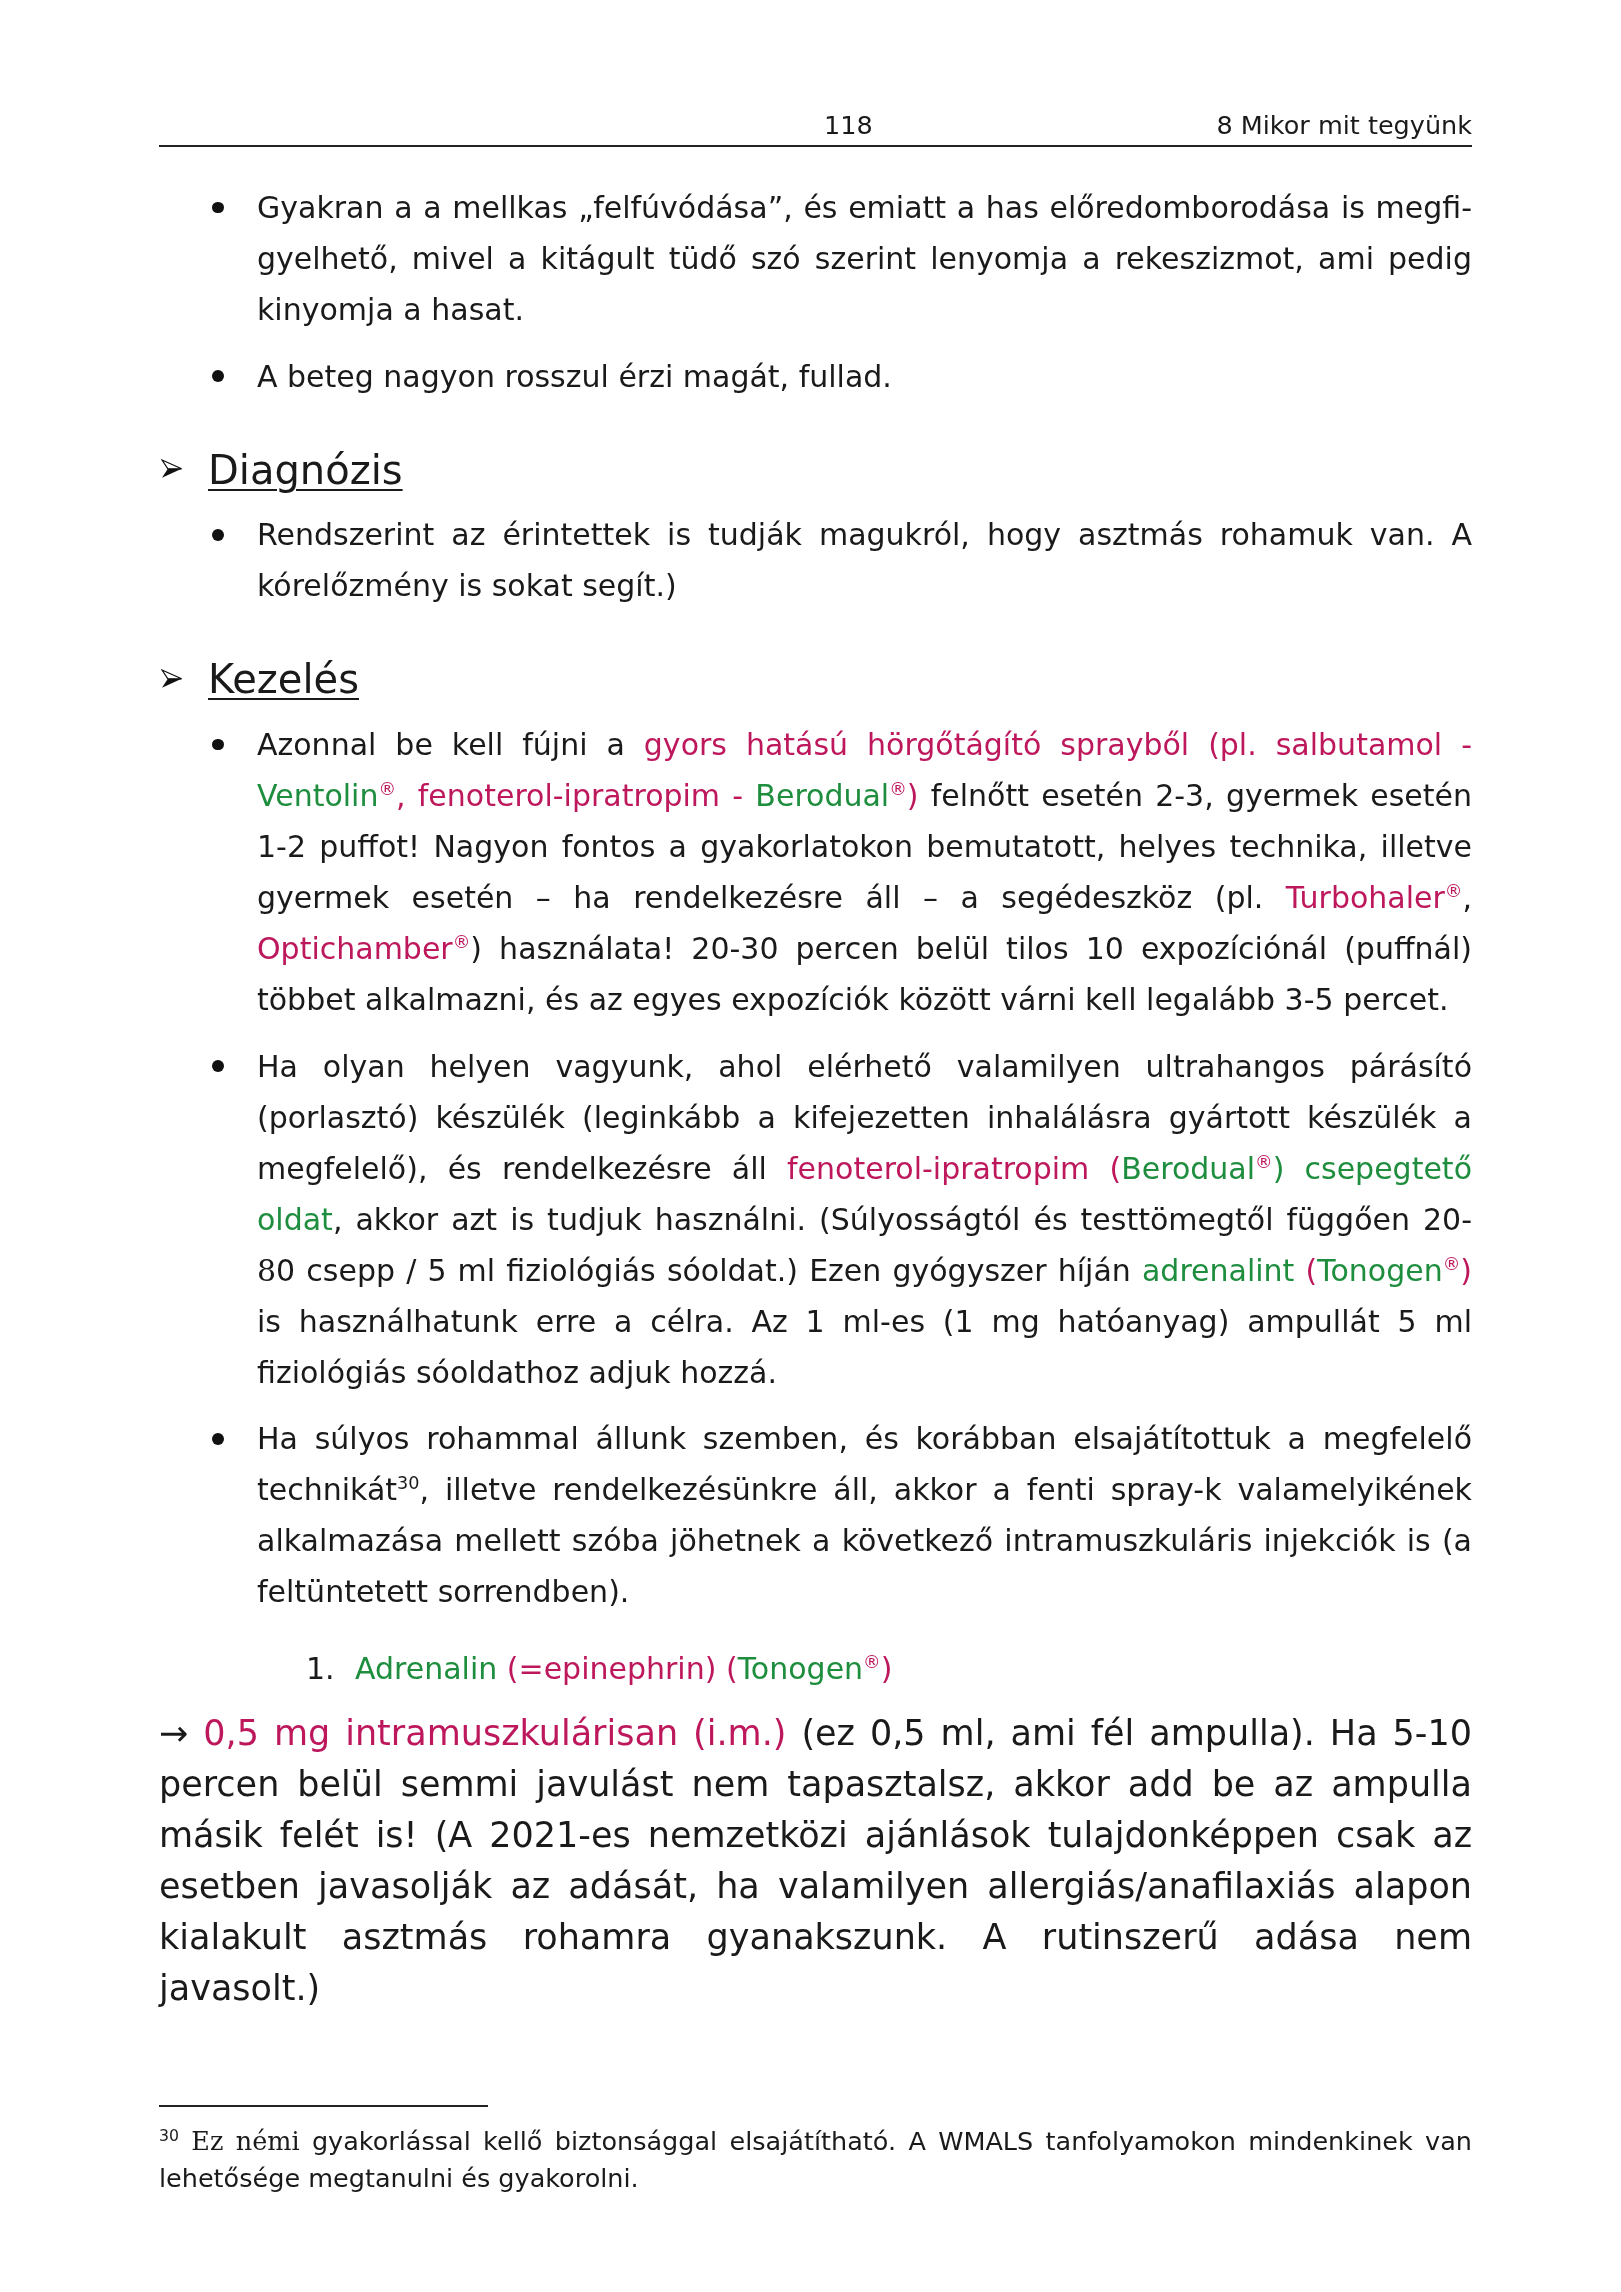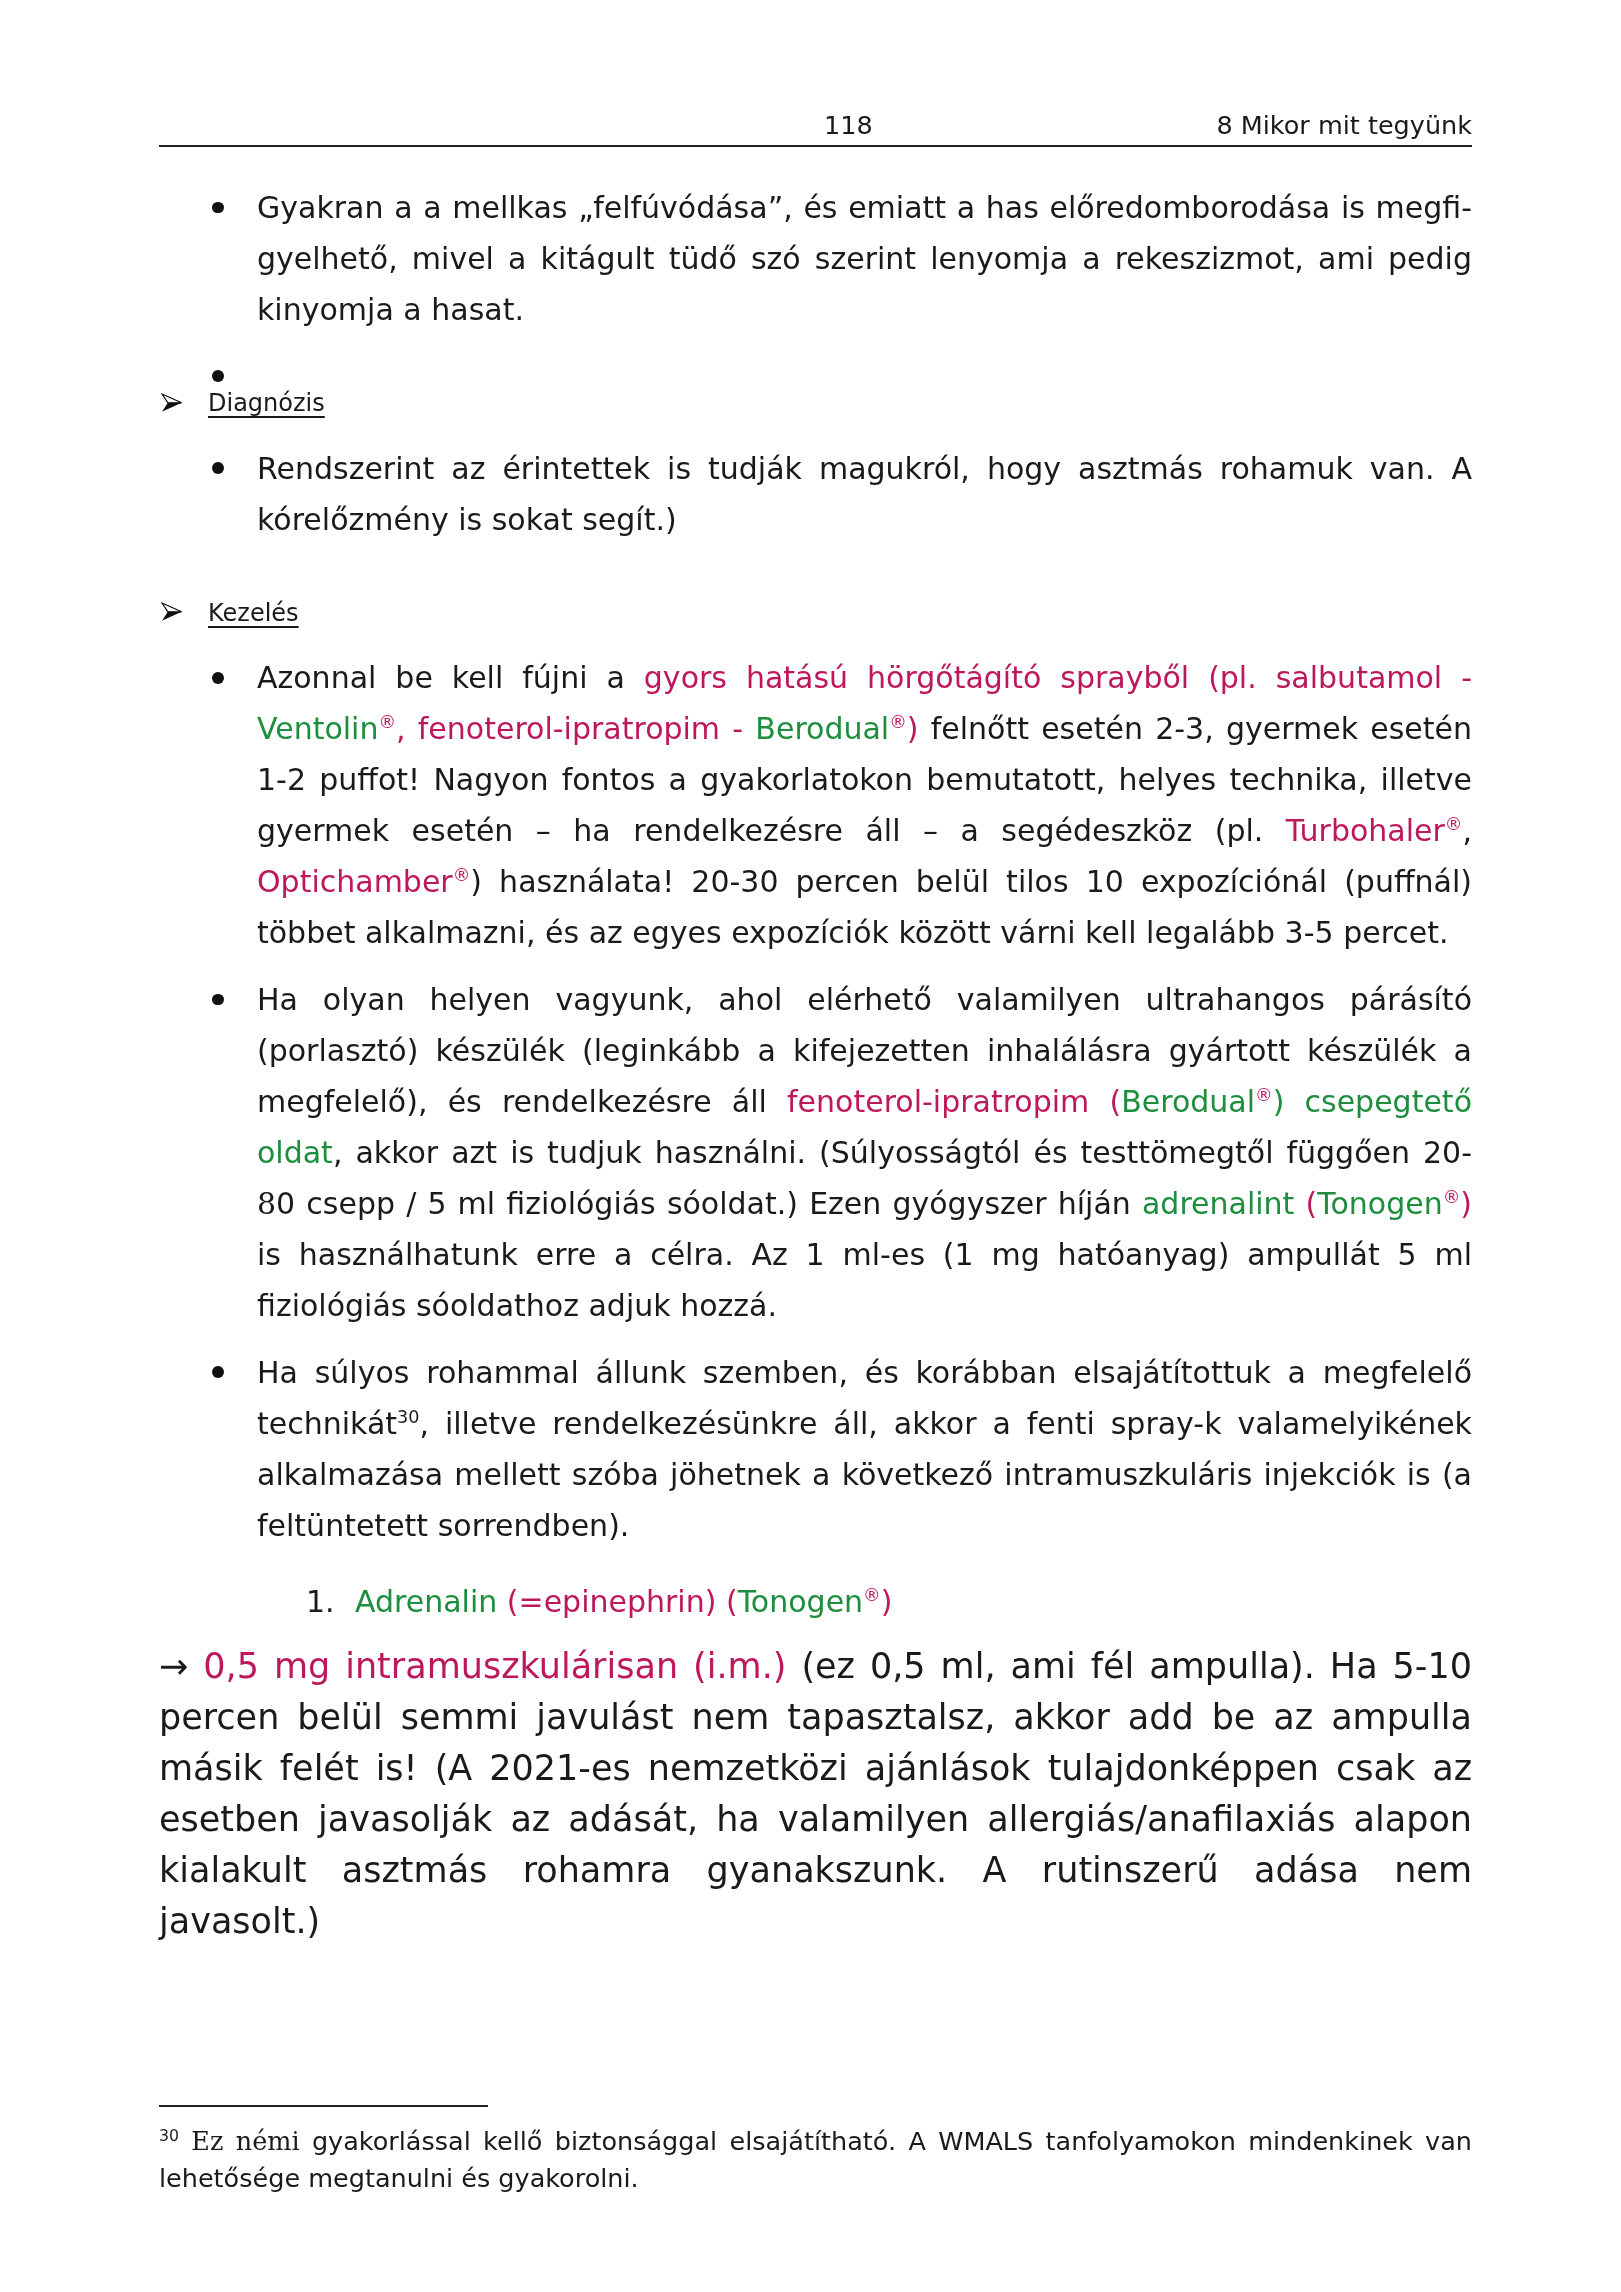--- a/index.html
+++ b/index.html
@@ -16,21 +16,21 @@
   }
   .header .pnum { position: absolute; left: 649px; top: 3.9px; margin-left: 16px; }
   .header .chap { position: absolute; right: 0; top: 3.9px; }
   .content { position: absolute; top: 182px; left: 0; width: 1313px; }
   .text { font-size: 30px; line-height: 51px; text-align: justify; hyphens: manual; }
   .bullet-item { position: relative; padding-left: 98px; margin-bottom: 15.7px; }
   .bullet-item .dot {
     position: absolute; left: 53px; top: 19.6px; width: 11.8px; height: 11.8px;
     border-radius: 50%; background: #111;
   }
-  .section-head { position: relative; padding-left: 49px; margin-top: 43px; margin-bottom: 13.7px; font-size: 24px; line-height: 51px; }
+  .section-head { position: relative; padding-left: 49px; margin-top: 43px; margin-bottom: 13.7px; font-size: 40px; line-height: 51px; }
   .section-head .arrow { position: absolute; left: 2px; top: 13.7px; width: 21.6px; height: 21.6px; }
   .section-head .label { text-decoration: underline; text-underline-offset: 4.9px; text-decoration-thickness: 2px; }
   .g { color: #be185d; }
   .gb { color: #1e8e3e; font-weight: normal; }
   sup { font-size: 17.6px; line-height: 0; }
   .numbered { position: relative; padding-left: 196px; margin-top: 25.5px; margin-bottom: 13.7px; font-size: 30px; line-height: 51px; }
   .numbered .num { position: absolute; left: 147px; top: 0; color: #1a1a1a; }
   .para { font-size: 35px; line-height: 51px; text-align: justify; }
   .footnote-rule { position: absolute; top: 2105px; left: 0; width: 329px; border-top: 2px solid #222; }
   .footnote { position: absolute; top: 2123px; left: 0; width: 1313px; font-size: 25.5px; line-height: 37px; text-align: justify; }
@@ -48,20 +48,21 @@
   </div>
 
   <div class="content">
 
     <div class="bullet-item text">
       <span class="dot"></span>
       <span>Gyakran a a mellkas „felfúvódása”, és emiatt a has előredomborodása is megfi­gyelhető, mivel a kitágult tüdő szó szerint lenyomja a rekeszizmot, ami pedig kinyomja a hasat.</span>
     </div>
     <div class="bullet-item text">
       <span class="dot"></span>
+      <span>A beteg nagyon rosszul érzi magát, fullad.</span>
     </div>
 
     <div class="section-head">
       <svg class="arrow" viewBox="0 0 22 22">
         <path d="M1 2 L21 11 L1 20 L7 11 Z" fill="#111"></path>
         <path d="M1 2 L21 11 L7 11 Z" fill="#fff" stroke="#111" stroke-width="1.2"></path>
       </svg>
       <span class="label">Diagnózis</span>
     </div>
     <div class="bullet-item text">

